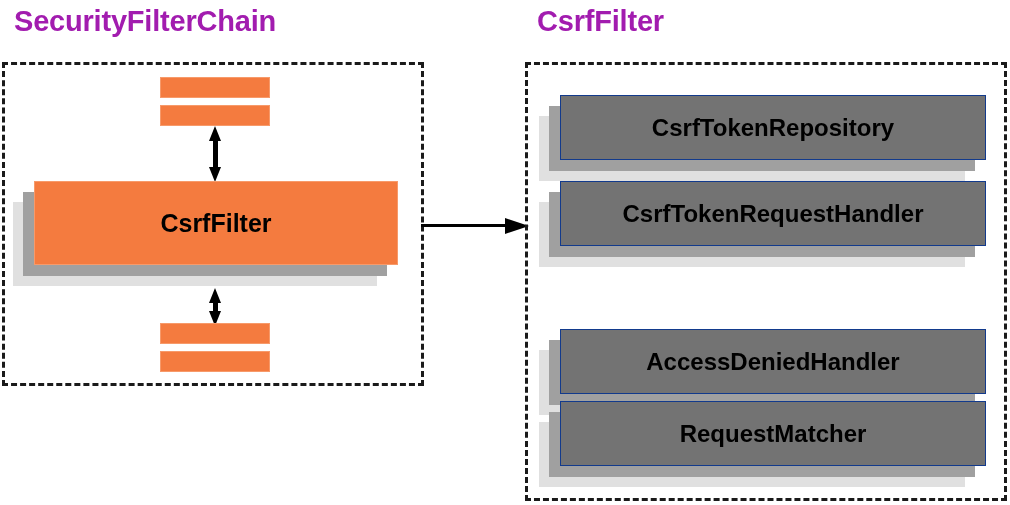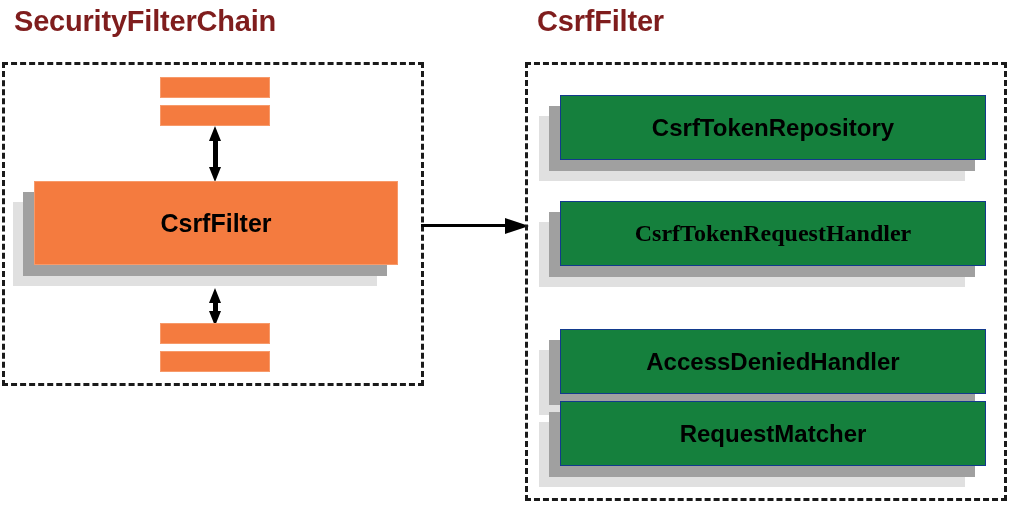--- a/index.html
+++ b/index.html
@@ -14,21 +14,21 @@
     overflow: hidden;
     font-family: "Liberation Sans", sans-serif;
   }
 
   
   .panel-title {
     position: absolute;
     font-weight: bold;
     font-size: 29px;
     line-height: 34px;
-    color: #7f1d1d;
+    color: #a21caf;
     white-space: nowrap;
     letter-spacing: -0.2px;
   }
   #title-left  { left: 14px;  top: 4px; }
   #title-right { left: 537px; top: 4px; }
 
   
   .dashed-box {
     position: absolute;
     box-sizing: border-box;
@@ -69,21 +69,21 @@
     white-space: nowrap;
   }
 
   
   .card.orange .face {
     background: #f47b3f;
     border: 1px solid #f79a6a;
   }
   
   .card.blue .face {
-    background: #15803d;
+    background: #737373;
     border: 1px solid #123a8c;
   }
 
   
   #card-csrf-filter {
     left: 13px;
     top: 202px;
     width: 364px;
     height: 84px;
   }
@@ -154,21 +154,21 @@
   }
 
   
   .card.blue {
     left: 539px;
     width: 426px;
     height: 65px;
   }
   .card.blue .face { font-size: 24px; }
   #card-blue-0 { top: 116px; }
-  #card-blue-1 { top: 222px; font-family: Liberation Serif, serif; }
+  #card-blue-1 { top: 202px; }
   #card-blue-2 { top: 314px; margin-top: 36px; }
   #card-blue-3 { top: 422px; }
 </style>
 </head>
 <body>
 
 <div class="panel-title" id="title-left">SecurityFilterChain</div>
 
 <div class="dashed-box" id="panel-left-box"></div>
 

